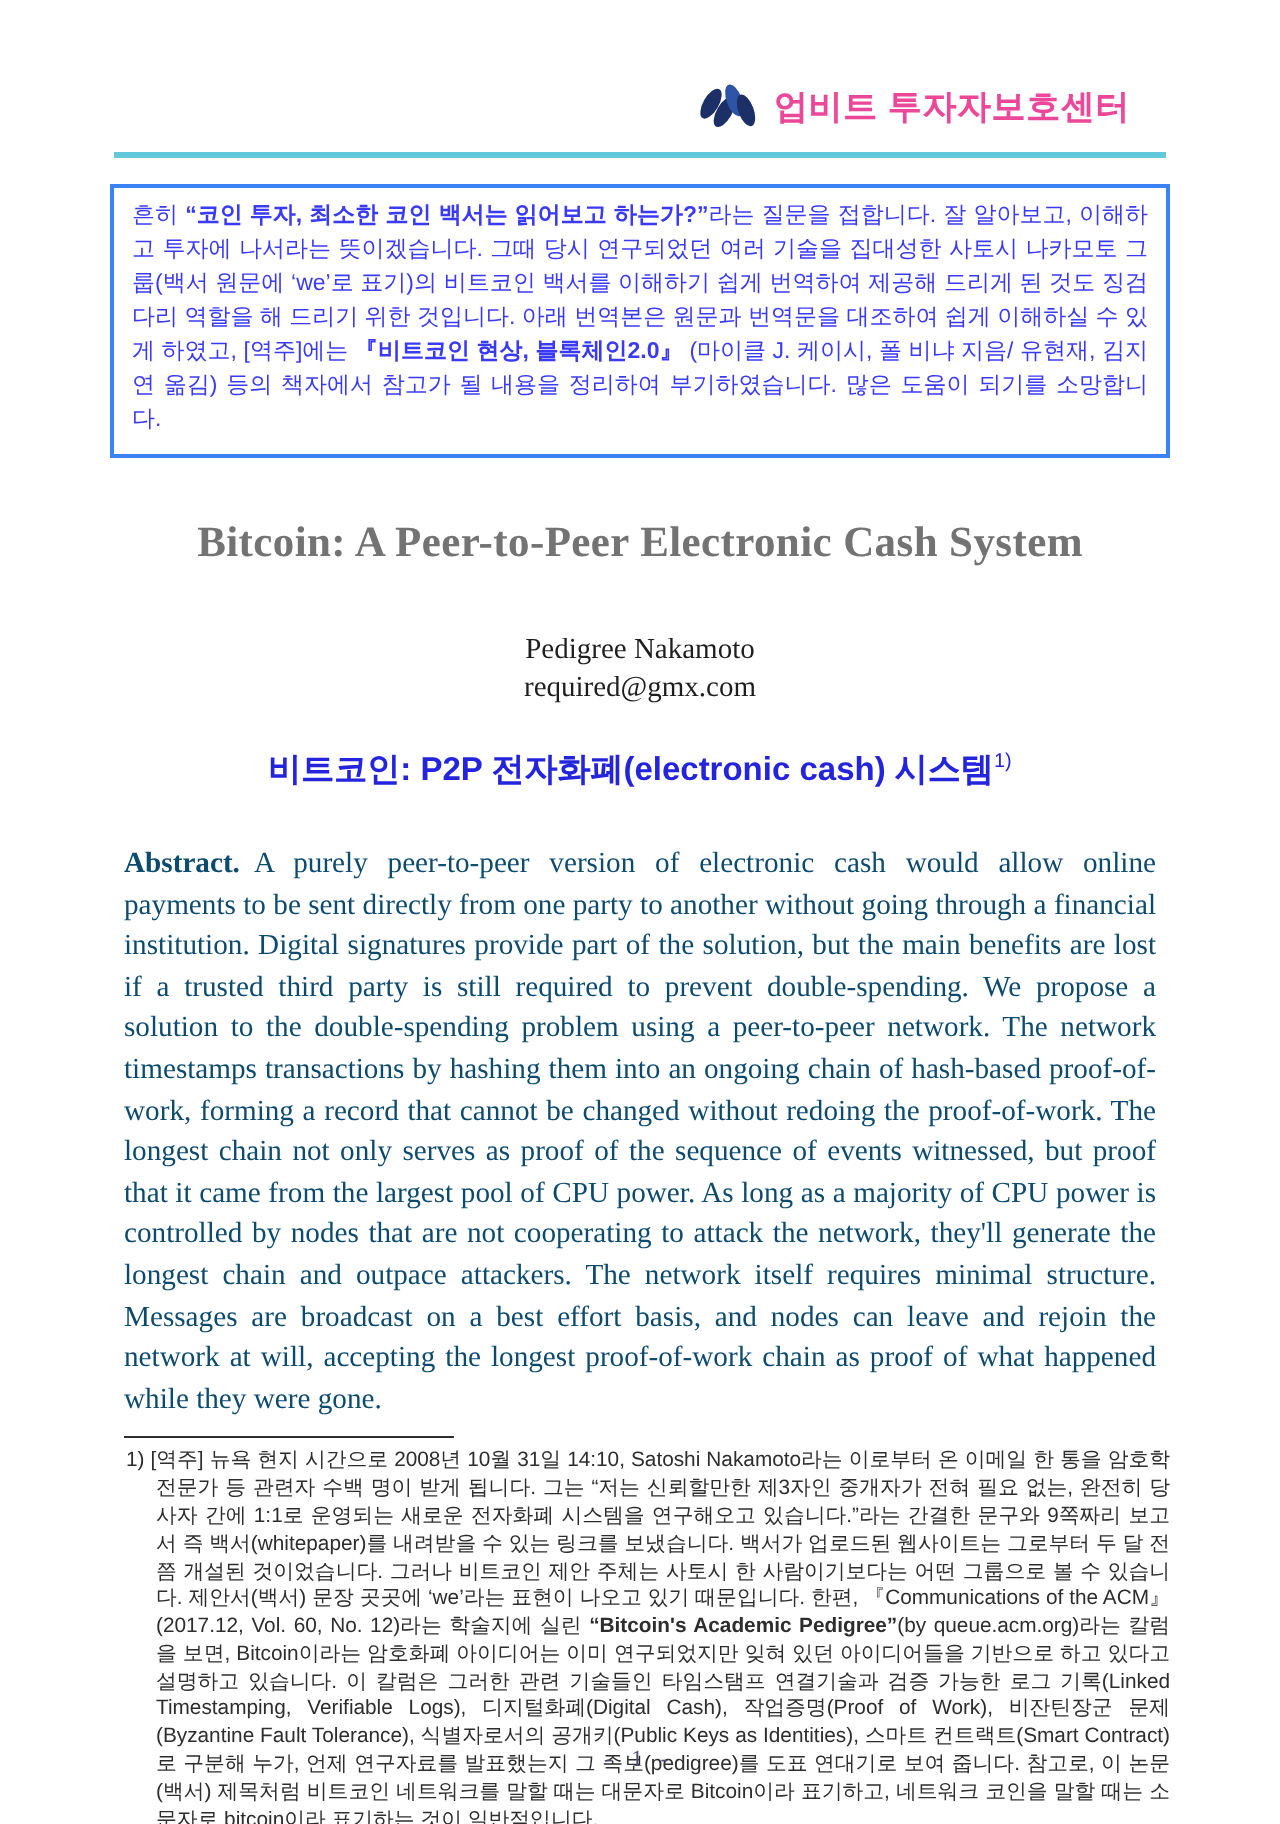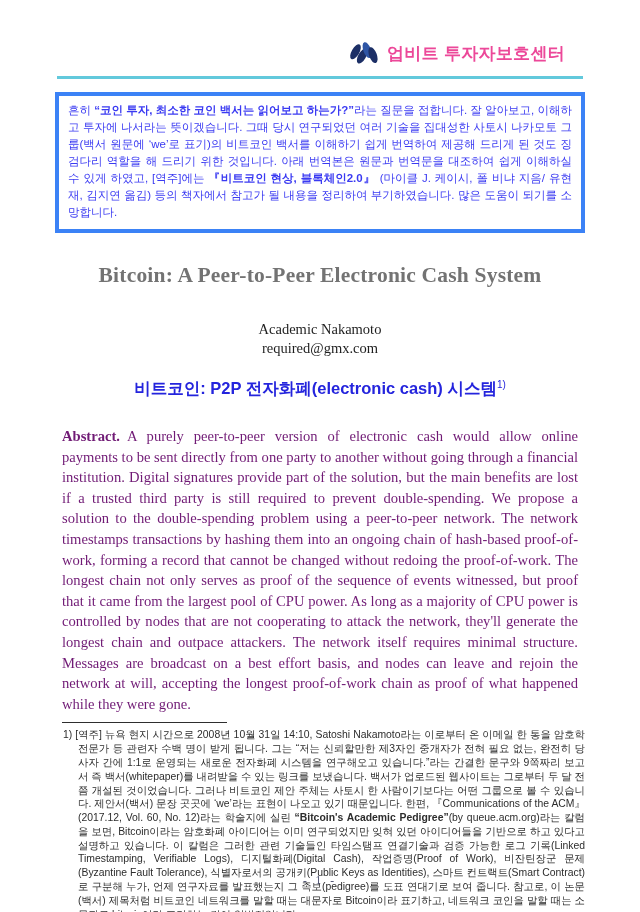--- a/index.html
+++ b/index.html
@@ -17,21 +17,21 @@
     display:flex; justify-content:flex-end; align-items:center; gap:9px;
   }
   .logo-mark { width:30px; height:27px; flex:0 0 auto; }
   .brand {
     font-size:17px; font-weight:bold; color:#ec4899; letter-spacing:0.3px;
     white-space:nowrap;
   }
   
   .intro-box {
     margin:13px 55px 0 55px;
-    border:4px solid #3b82f6;
+    border:2px solid #3b82f6;
     padding:6px 9px 8px 9px;
     font-size:11.5px; line-height:17px;
     color:#3a3af2; text-align:justify;
   }
   .intro-box .bold, .footnote .bold { font-weight:bold; }
   
   .doc-title {
     margin-top:30px; text-align:center;
     font-family:"Liberation Serif", serif;
     font-size:21.5px; font-weight:bold; color:#737373;
@@ -45,21 +45,21 @@
   .subtitle {
     margin-top:21px; text-align:center;
     font-size:16.5px; font-weight:bold; color:#2424dd;
   }
   .subtitle sup { font-size:10px; font-weight:normal; }
   
   .abstract {
     margin:26px 62px 0 62px;
     font-family:"Liberation Serif", serif;
     font-size:14.6px; line-height:20.6px;
-    text-align:justify; color:#701a75;
+    text-align:justify; color:#0c4a6e;
   }
   .abstract .label { font-weight:bold; margin-right:7px; }
   
   .fn-sep {
     margin:8px 0 5px 62px; width:165px; height:0;
     border-top:1.5px solid #2e2e2e;
   }
   .footnote {
     margin:0 55px 0 63px;
     font-size:10.4px; line-height:13.8px;
@@ -90,21 +90,21 @@
     <span class="brand">업비트 투자자보호센터</span>
   </div>
 
   <div class="intro-box">
     <span><span>흔히 </span><span class="bold">“코인 투자, 최소한 코인 백서는 읽어보고 하는가?”</span><span>라는 질문을 접합니다. 잘 알아보고, 이해하고 투자에 나서라는 뜻이겠습니다. 그때 당시 연구되었던 여러 기술을 집대성한 사토시 나카모토 그룹(백서 원문에 ‘we’로 표기)의 비트코인 백서를 이해하기 쉽게 번역하여 제공해 드리게 된 것도 징검다리 역할을 해 드리기 위한 것입니다. 아래 번역본은 원문과 번역문을 대조하여 쉽게 이해하실 수 있게 하였고, [역주]에는 </span><span class="bold">『비트코인 현상, 블록체인2.0』</span><span> (마이클 J. 케이시, 폴 비냐 지음/ 유현재, 김지연 옮김) 등의 책자에서 참고가 될 내용을 정리하여 부기하였습니다. 많은 도움이 되기를 소망합니다.</span></span>
   </div>
 
   <h1 class="doc-title">Bitcoin: A Peer-to-Peer Electronic Cash System</h1>
 
   <div class="author">
-    <div>Academic Nakamoto</div>
+    <div>Pedigree Nakamoto</div>
     <div>required@gmx.com</div>
   </div>
 
   <div class="subtitle">
     <span>비트코인: P2P 전자화폐(electronic cash) 시스템</span><sup>1)</sup>
   </div>
 
   <p class="abstract">
     <span class="label">Abstract.</span><span>A purely peer-to-peer version of electronic cash would allow online payments to be sent directly from one party to another without going through a financial institution.  Digital signatures provide part of the solution, but the main benefits are lost if a trusted third party is still required to prevent double-spending.  We propose a solution to the double-spending problem using a peer-to-peer network.  The network timestamps transactions by hashing them into an ongoing chain of hash-based proof-of-work, forming a record that cannot be changed without redoing the proof-of-work.  The longest chain not only serves as proof of the sequence of events witnessed, but proof that it came from the largest pool of CPU power.  As long as a majority of CPU power is controlled by nodes that are not cooperating to attack the network, they'll generate the longest chain and outpace attackers.  The network itself requires minimal structure.  Messages are broadcast on a best effort basis, and nodes can leave and rejoin the network at will, accepting the longest proof-of-work chain as proof of what happened while they were gone.</span>
   </p>

